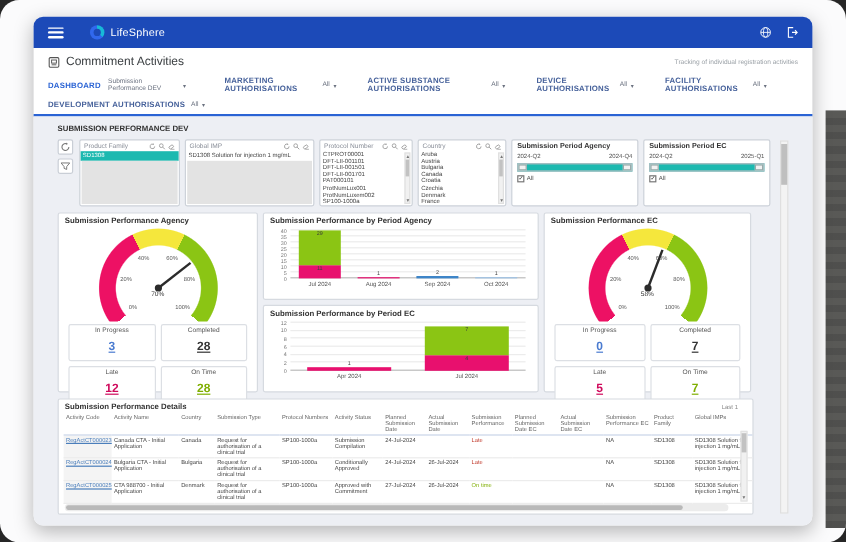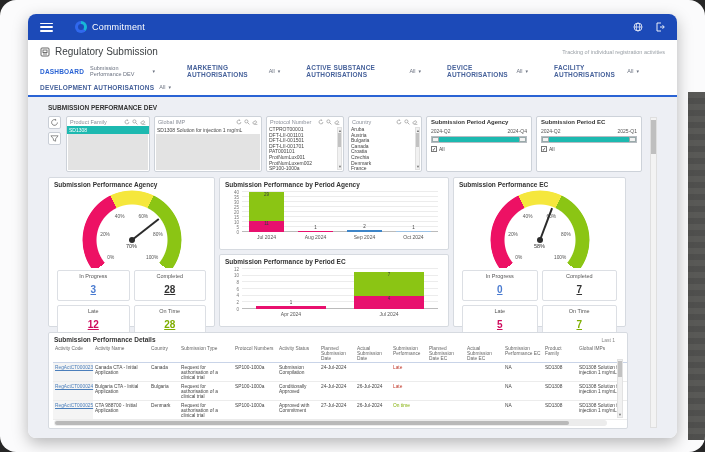--- a/index.html
+++ b/index.html
@@ -122,21 +122,21 @@
     <div class="navbar">
       <div class="hamburger">
           <span></span>
           <span></span>
           <span></span>
         </div>
       <div class="brand">
         <span class="logo">
             <i></i>
           </span>
-        <span class="brand-name">Commitment</span>
+        <span class="brand-name">LifeSphere</span>
       </div>
       <div class="nav-right">
         <svg width="10" height="10" viewBox="0 0 10 10">
           <circle cx="5" cy="5" r="4" fill="none" stroke="#fff" stroke-width="0.8"></circle>
           <ellipse cx="5" cy="5" rx="1.8" ry="4" fill="none" stroke="#fff" stroke-width="0.7"></ellipse>
           <line x1="1" y1="5" x2="9" y2="5" stroke="#fff" stroke-width="0.7"></line>
         </svg>
         <svg width="10" height="10" viewBox="0 0 10 10">
           <path d="M6 1H2v8h4" fill="none" stroke="#fff" stroke-width="0.9"></path>
           <path d="M5 5h4M7.5 3.2 9.3 5 7.5 6.8" fill="none" stroke="#fff" stroke-width="0.9"></path>
@@ -144,21 +144,21 @@
       </div>
     </div>
 
     <div class="page-header">
       <div class="ph-left">
         <svg width="10" height="10" viewBox="0 0 10 10">
           <rect x="1" y="1" width="8" height="8" rx="1" fill="none" stroke="#555" stroke-width="0.9"></rect>
           <rect x="3" y="3" width="4" height="2.6" fill="none" stroke="#555" stroke-width="0.8"></rect>
           <line x1="3" y1="7" x2="7" y2="7" stroke="#555" stroke-width="0.8"></line>
         </svg>
-        <span class="page-title">Regulatory Submission</span>
+        <span class="page-title">Commitment Activities</span>
       </div>
       <span class="tagline">Tracking of individual registration activities</span>
     </div>
 
     <div class="tabbar">
       <div class="tab-row">
         <span class="tab-label active">DASHBOARD</span>
         <span class="tab-select">
           <span>Submission Performance DEV</span>
           <span class="caret">▾</span>

